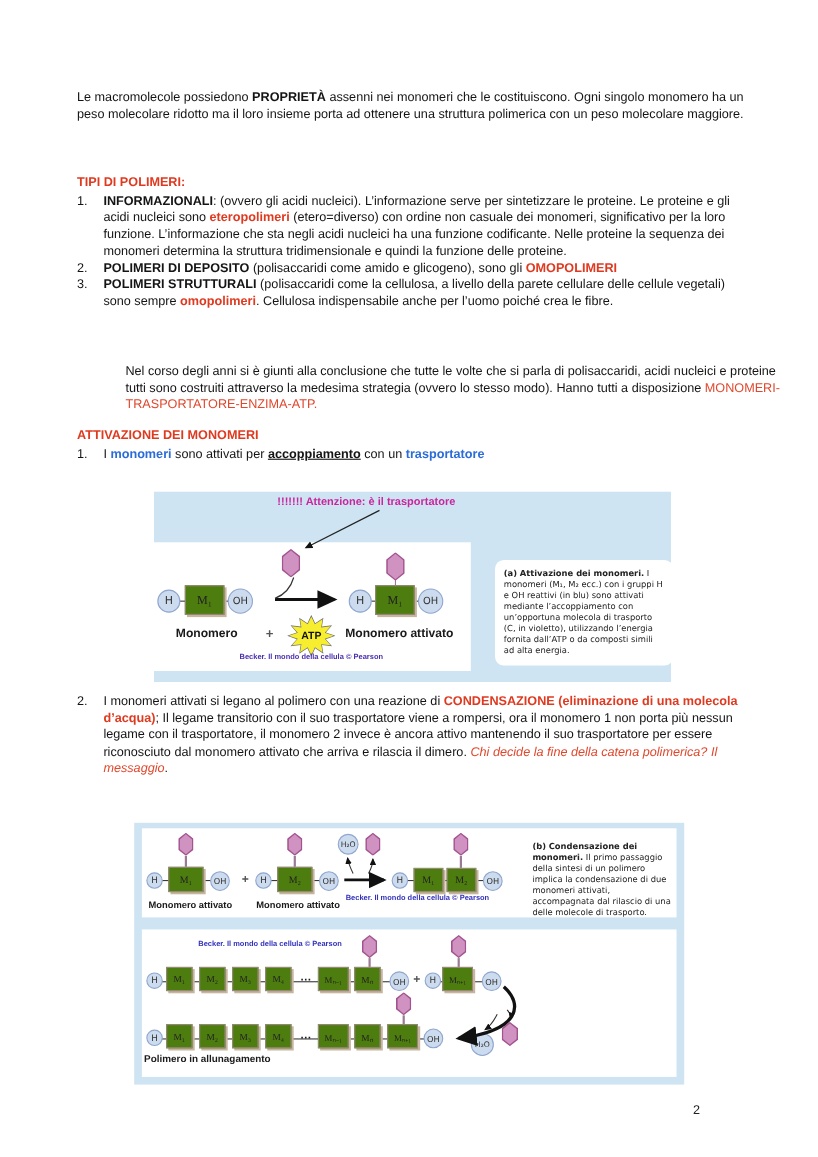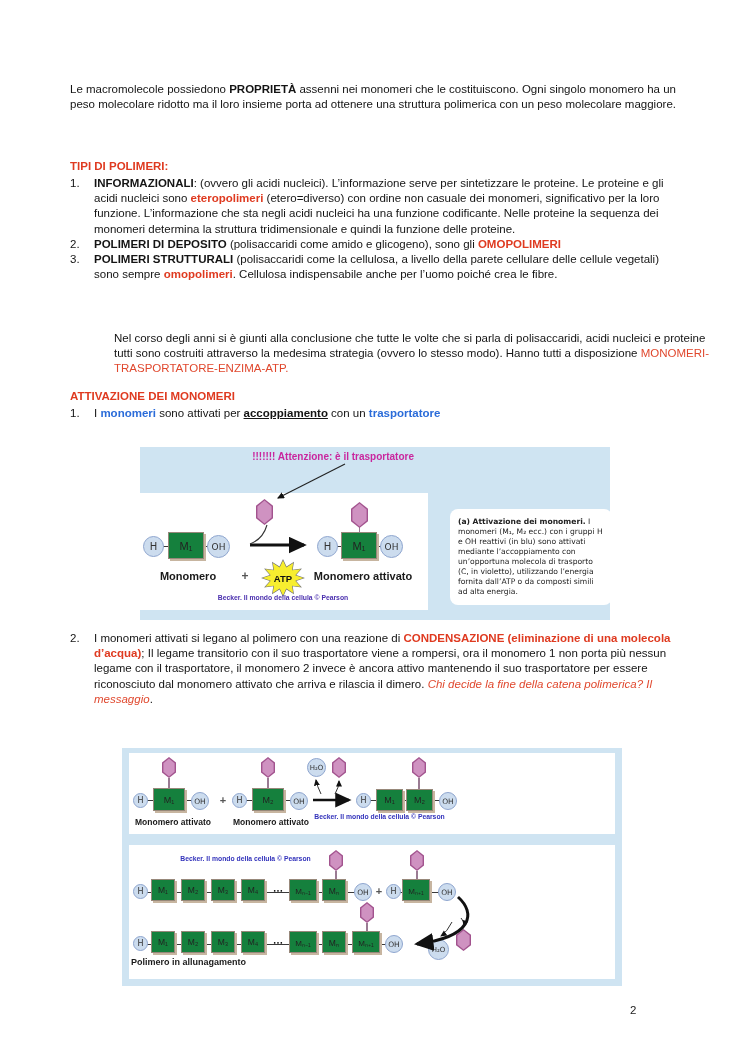--- a/index.html
+++ b/index.html
@@ -18,23 +18,23 @@
   .li{display:flex;}
   .li .num{width:24px;flex:none;}
   .li .bd{flex:1;}
 
   
   .fig{position:absolute;background:#cfe4f2;}
   .whitebox{position:absolute;background:#ffffff;}
   .pc{position:absolute;background:#ccdcee;border:1px solid #8fa6cf;border-radius:50%;
       display:flex;align-items:center;justify-content:center;color:#333;
       font-family:"DejaVu Sans",sans-serif;box-sizing:border-box;}
-  .mb{position:absolute;background:#15803d;border:1px solid #97887a;box-shadow:2px 2px 0 #c7b5a0;
+  .mb{position:absolute;background:#4d7c0f;border:1px solid #97887a;box-shadow:2px 2px 0 #c7b5a0;
       display:flex;align-items:center;justify-content:center;color:#222;
-      font-family:Liberation Sans, sans-serif;box-sizing:border-box;}
+      font-family:Liberation Serif, serif;box-sizing:border-box;}
   .hex{position:absolute;background:#a2538e;display:flex;align-items:center;justify-content:center;
       clip-path:polygon(50% 0%,100% 26%,100% 74%,50% 100%,0% 74%,0% 26%);
       color:#8c2a6d;font-weight:bold;font-family:"DejaVu Sans",sans-serif;}
   .hex::before{content:"";position:absolute;inset:1.4px;background:#cf92c1;
       clip-path:polygon(50% 0%,100% 26%,100% 74%,50% 100%,0% 74%,0% 26%);}
   .hl{position:absolute;height:1.5px;background:#3a3a3a;}
   .vl{position:absolute;width:1.4px;background:#9a7b93;}
   .flabel{position:absolute;font-weight:bold;color:#1a1a1a;text-align:center;}
   .credit{position:absolute;font-weight:bold;text-align:center;}
   .capbox{position:absolute;background:#ffffff;border-radius:8px;}
@@ -156,20 +156,21 @@
       <div class="credit" style="left:168px;top:60px;width:165px;font-size:6.8px;color:#3232bb;">Becker. Il mondo della cellula © Pearson</div>
 
       <div class="hl" style="left:233px;top:46.5px;width:88px;"></div>
       <div class="pc" style="left:227px;top:40px;width:15px;height:15px;font-size:8px;">H</div>
       <div class="mb" style="left:247px;top:36px;width:27px;height:22px;font-size:9px;">M₁</div>
       <div class="mb" style="left:277px;top:36px;width:27px;height:22px;font-size:9px;">M₂</div>
       <div class="vl" style="left:289.3px;top:25px;height:11px;"></div>
       <div class="hex" style="left:283px;top:4px;width:14px;height:21px;font-size:8.5px;">C</div>
       <div class="pc" style="left:310px;top:39px;width:18px;height:18px;font-size:7.5px;">OH</div>
 
+      <div class="cap" style="position:absolute;left:355px;top:12px;width:128px;"><span class="b">(b)</span> <span class="b">Condensazione dei monomeri.</span><span> Il primo passaggio della sintesi di un polimero implica la condensazione di due monomeri attivati, accompagnata dal rilascio di una delle molecole di trasporto.</span></div>
 
       <svg class="lay" width="486" height="81">
         <defs>
           <marker id="a2" markerWidth="7" markerHeight="7" refX="5.5" refY="3" orient="auto">
             <path d="M0,0 L6.5,3 L0,6 z" fill="#111"></path>
           </marker>
         </defs>
         <path d="M 184,47 L 220,47" stroke="#111" stroke-width="2.5" fill="none" marker-end="url(#a2)"></path>
         <path d="M 192,41 Q 188,33 187,27" stroke="#333" stroke-width="1" fill="none" marker-end="url(#a2)"></path>
         <path d="M 206,41 Q 210,34 210,28" stroke="#333" stroke-width="1" fill="none" marker-end="url(#a2)"></path>

